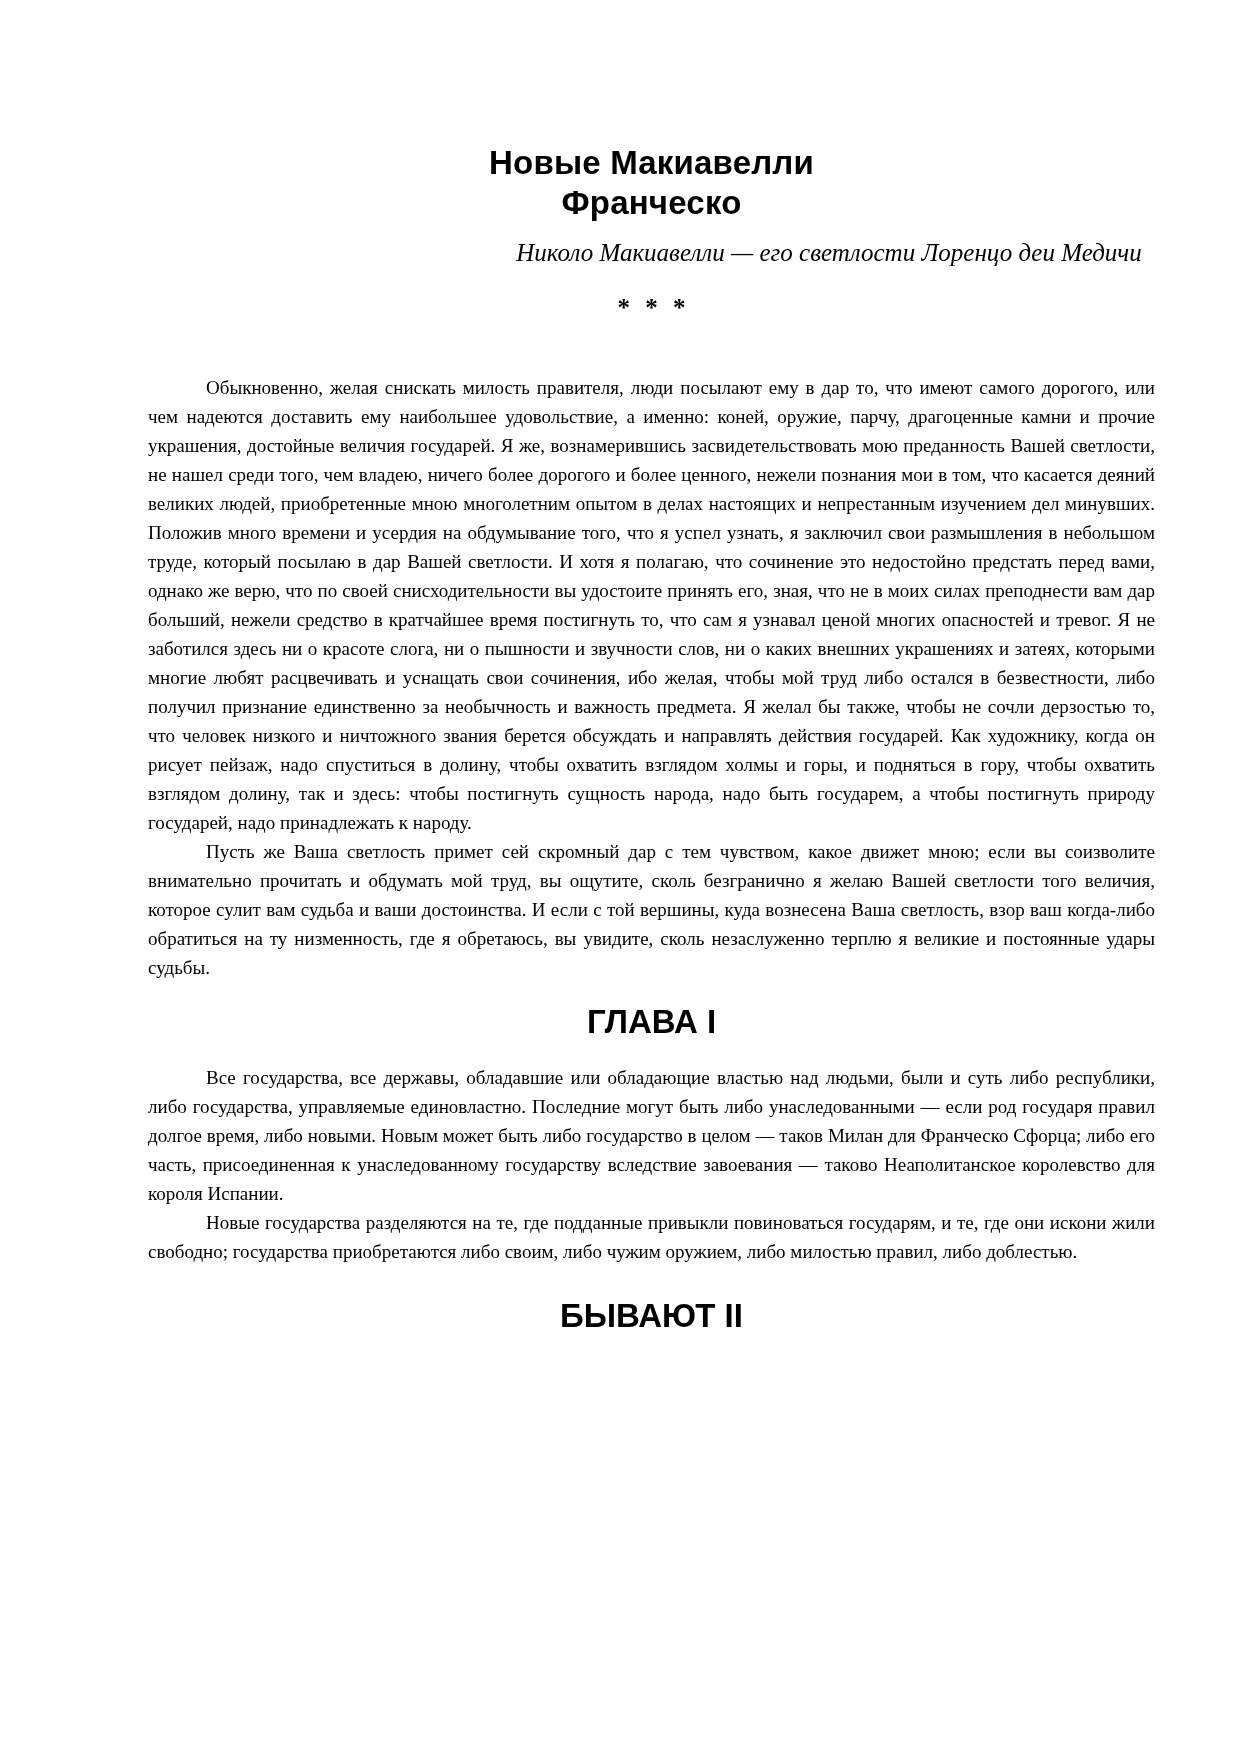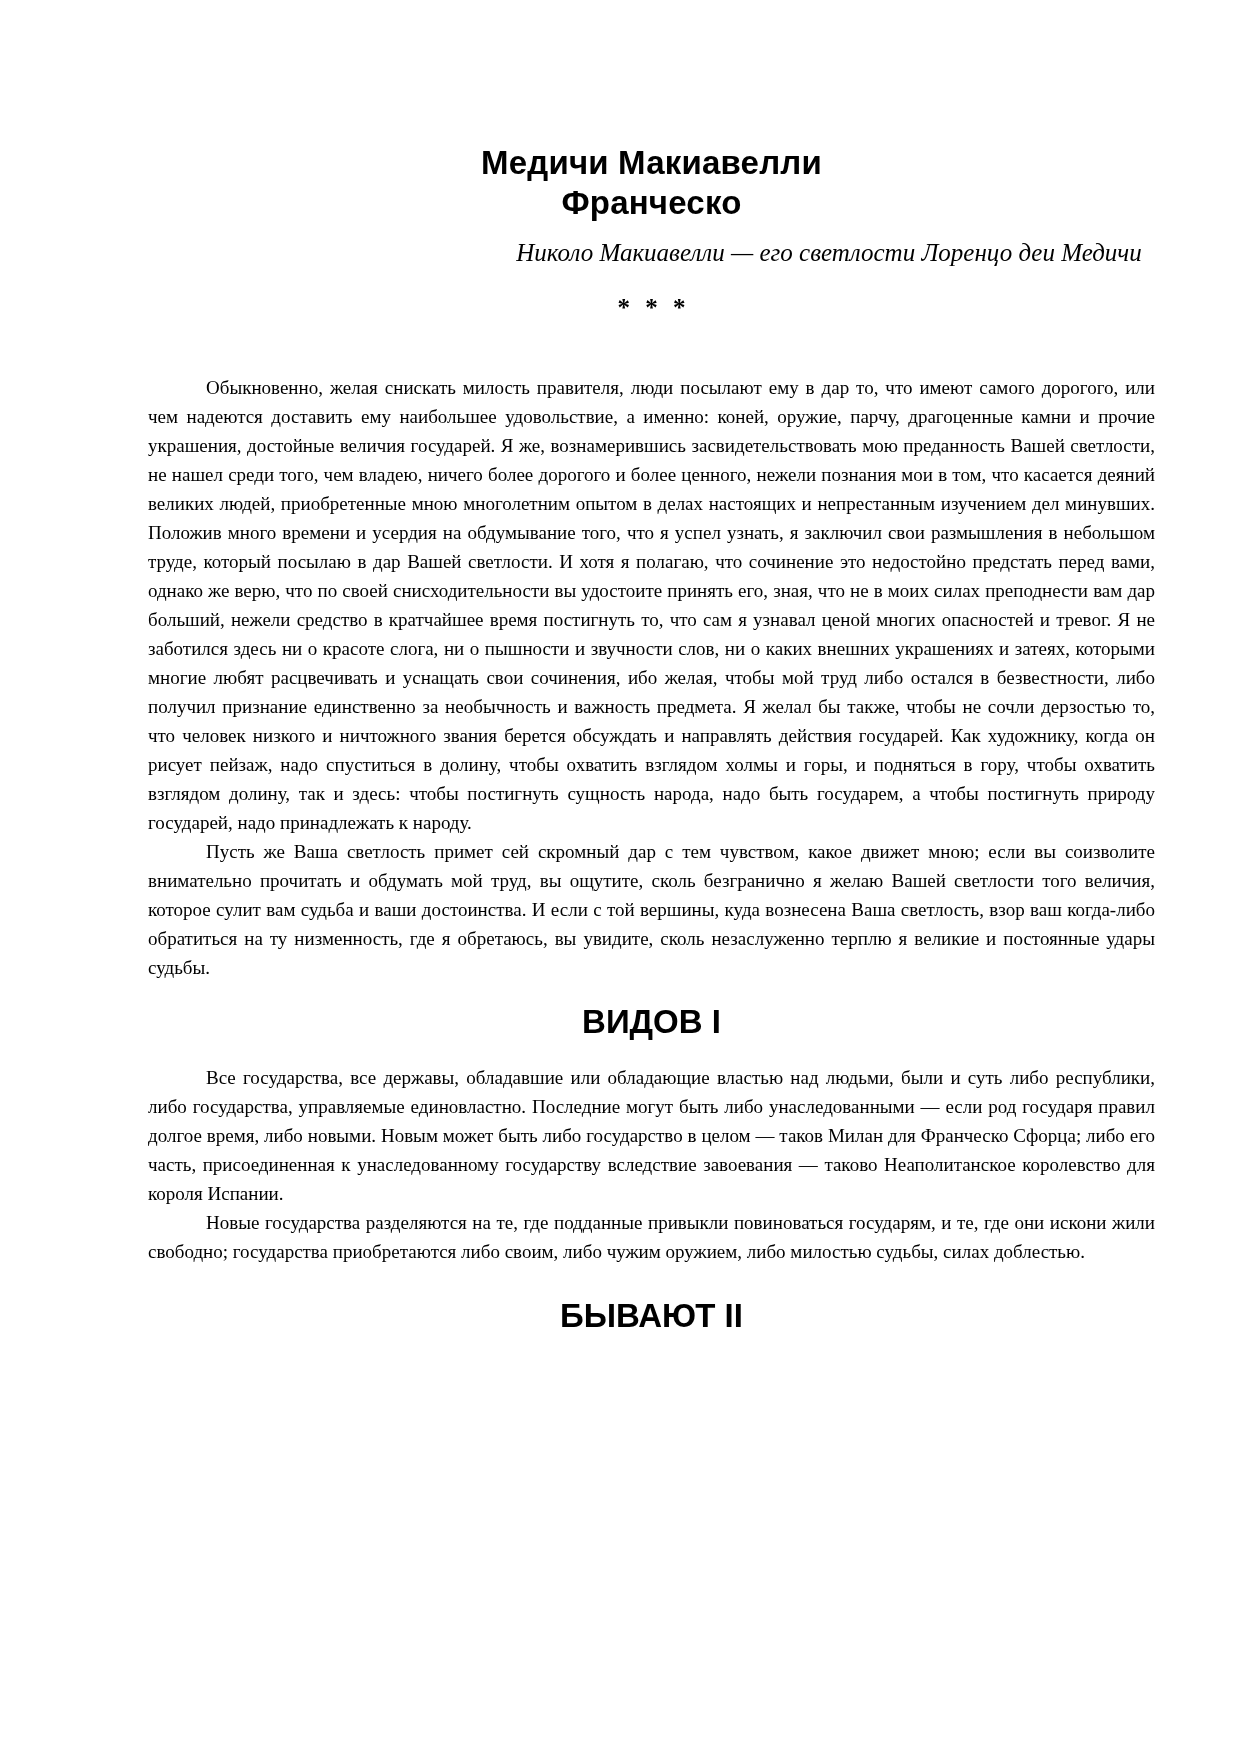--- a/index.html
+++ b/index.html
@@ -62,39 +62,39 @@
   .chapter-heading .chapter-label { display: block; }
   .chapter-heading .chapter-title { display: block; }
   .chapter2-heading { margin-top: 31px; margin-bottom: 0; }
 </style>
 </head>
 <body>
 
 <div class="page">
 
   <h1 class="book-title">
-    <span style="display:block">Медичи Макиавелли</span>
+    <span style="display:block">Новые Макиавелли</span>
     <span style="display:block">Франческо</span>
   </h1>
 
   <div class="dedication">Николо Макиавелли — его светлости Лоренцо деи Медичи</div>
 
   <div class="separator">* * *</div>
 
   <div class="body-text">
     <p>Обыкновенно, желая снискать милость правителя, люди посылают ему в дар то, что имеют самого дорогого, или чем надеются доставить ему наибольшее удовольствие, а именно: коней, оружие, парчу, драгоценные камни и прочие украшения, достойные величия государей. Я же, вознамерившись засвидетельствовать мою преданность Вашей светлости, не нашел среди того, чем владею, ничего более дорогого и более ценного, нежели познания мои в том, что касается деяний великих людей, приобретенные мною многолетним опытом в делах настоящих и непрестанным изучением дел минувших. Положив много времени и усердия на обдумывание того, что я успел узнать, я заключил свои размышления в небольшом труде, который посылаю в дар Вашей светлости. И хотя я полагаю, что сочинение это недостойно предстать перед вами, однако же верю, что по своей снисходительности вы удостоите принять его, зная, что не в моих силах преподнести вам дар больший, нежели средство в кратчайшее время постигнуть то, что сам я узнавал ценой многих опасностей и тревог. Я не заботился здесь ни о красоте слога, ни о пышности и звучности слов, ни о каких внешних украшениях и затеях, которыми многие любят расцвечивать и уснащать свои сочинения, ибо желая, чтобы мой труд либо остался в безвестности, либо получил признание единственно за необычность и важность предмета. Я желал бы также, чтобы не сочли дерзостью то, что человек низкого и ничтожного звания берется обсуждать и направлять действия государей. Как художнику, когда он рисует пейзаж, надо спуститься в долину, чтобы охватить взглядом холмы и горы, и подняться в гору, чтобы охватить взглядом долину, так и здесь: чтобы постигнуть сущность народа, надо быть государем, а чтобы постигнуть природу государей, надо принадлежать к народу.</p>
     <p>Пусть же Ваша светлость примет сей скромный дар с тем чувством, какое движет мною; если вы соизволите внимательно прочитать и обдумать мой труд, вы ощутите, сколь безгранично я желаю Вашей светлости того величия, которое сулит вам судьба и ваши достоинства. И если с той вершины, куда вознесена Ваша светлость, взор ваш когда-либо обратиться на ту низменность, где я обретаюсь, вы увидите, сколь незаслуженно терплю я великие и постоянные удары судьбы.</p>
   </div>
 
   <h2 class="chapter-heading">
-    <span class="chapter-label">ВИДОВ I</span>
+    <span class="chapter-label">ГЛАВА I</span>
   </h2>
 
   <div class="chapter-body">
     <p>Все государства, все державы, обладавшие или обладающие властью над людьми, были и суть либо республики, либо государства, управляемые единовластно. Последние могут быть либо унаследованными — если род государя правил долгое время, либо новыми. Новым может быть либо государство в целом — таков Милан для Франческо Сфорца; либо его часть, присоединенная к унаследованному государству вследствие завоевания — таково Неаполитанское королевство для короля Испании.</p>
-    <p>Новые государства разделяются на те, где подданные привыкли повиноваться государям, и те, где они искони жили свободно; государства приобретаются либо своим, либо чужим оружием, либо милостью судьбы, силах доблестью.</p>
+    <p>Новые государства разделяются на те, где подданные привыкли повиноваться государям, и те, где они искони жили свободно; государства приобретаются либо своим, либо чужим оружием, либо милостью правил, либо доблестью.</p>
   </div>
 
   <h2 class="chapter-heading chapter2-heading">
     <span class="chapter-label">БЫВАЮТ II</span>
   </h2>
 
 </div>
 
 </body></html>

